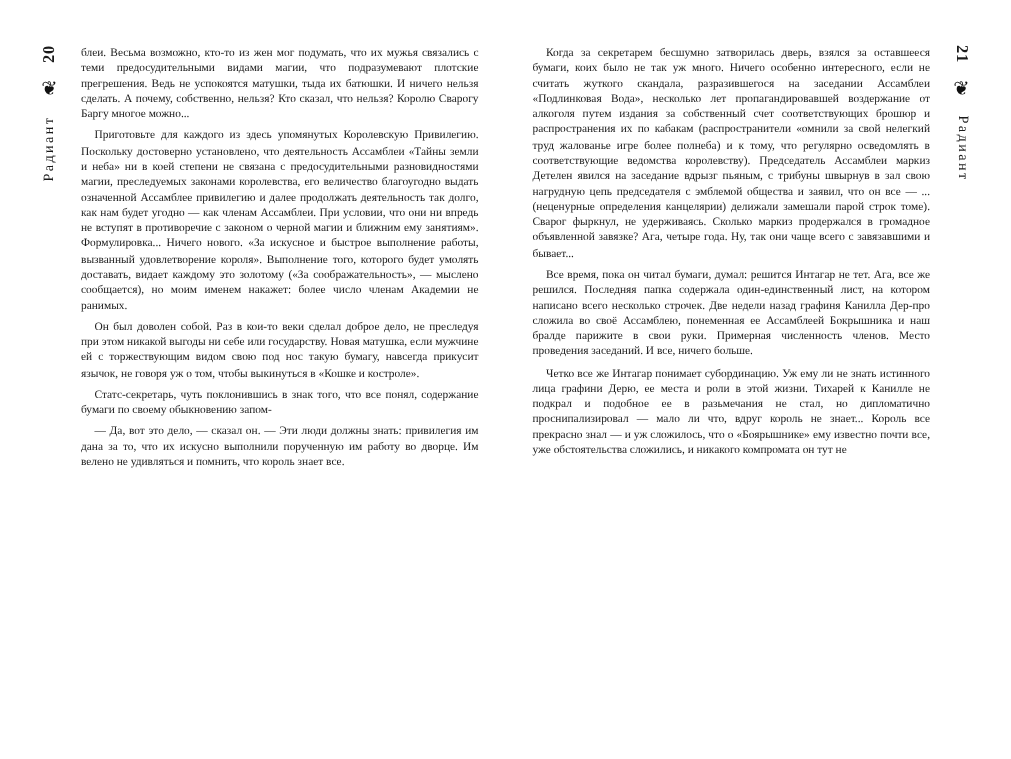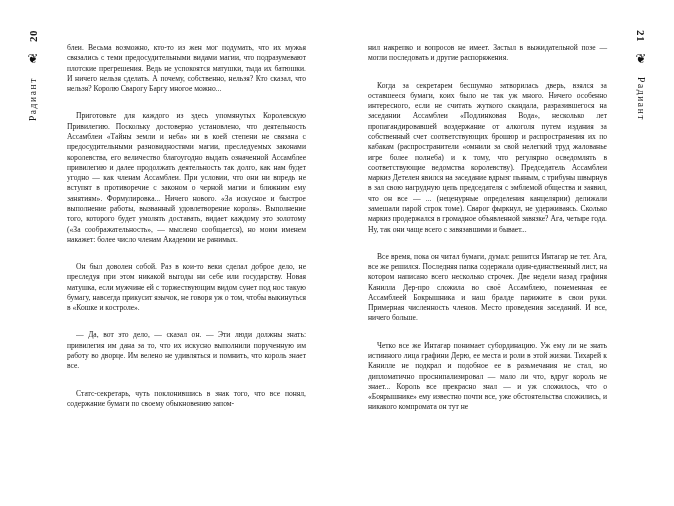--- a/index.html
+++ b/index.html
@@ -94,21 +94,21 @@
     height: 100%;
     font-size: 7.6px;
     line-height: 1.355;
     text-align: justify;
     text-justify: inter-word;
     hyphens: auto;
     -webkit-hyphens: auto;
   }
 
   .col p {
-    margin: 17px;
+    margin: 4px;
     text-indent: 9px;
   }
 
   .col p.noindent {
     text-indent: 0;
   }
 </style>
 </head>
 <body>
 
@@ -117,34 +117,33 @@
   <div class="page page-left">
     <div class="vert-block vert-left">
       <div class="folio">20</div>
       <div class="orn">❦</div>
       <div class="runhead">Радиант</div>
     </div>
 
     <div class="col">
       <p class="noindent">блеи. Весьма возможно, кто-то из жен мог подумать, что их мужья связались с теми предосудительными видами магии, что подразумевают плотские прегрешения. Ведь не успокоятся матушки, тыда их батюшки. И ничего нельзя сделать. А почему, собственно, нельзя? Кто сказал, что нельзя? Королю Сварогу Баргу многое можно...</p>
       <p>Приготовьте для каждого из здесь упомянутых Королевскую Привилегию. Поскольку достоверно установлено, что деятельность Ассамблеи «Тайны земли и неба» ни в коей степени не связана с предосудительными разновидностями магии, преследуемых законами королевства, его величество благоугодно выдать означенной Ассамблее привилегию и далее продолжать деятельность так долго, как нам будет угодно — как членам Ассамблеи. При условии, что они ни впредь не вступят в противоречие с законом о черной магии и ближним ему занятиям». Формулировка... Ничего нового. «За искусное и быстрое выполнение работы, вызванный удовлетворение короля». Выполнение того, которого будет умолять доставать, видает каждому это золотому («За соображательность», — мыслено сообщается), но моим именем накажет: более число членам Академии не ранимых.</p>
-      <p>Он был доволен собой. Раз в кои-то веки сделал доброе дело, не преследуя при этом никакой выгоды ни себе или государству. Новая матушка, если мужчине ей с торжествующим видом сунет под нос такую бумагу, навсегда прикусит язычок, не говоря уж о том, чтобы выкинуться в «Кошке и костроле».</p>
+      <p>Он был доволен собой. Раз в кои-то веки сделал доброе дело, не преследуя при этом никакой выгоды ни себе или государству. Новая матушка, если мужчине ей с торжествующим видом свою под нос такую бумагу, навсегда прикусит язычок, не говоря уж о том, чтобы выкинуться в «Кошке и костроле».</p>
+      <p>Статс-секретарь, чуть поклонившись в знак того, что все понял, содержание бумаги по своему обыкновению запом-</p>
       <p>— Да, вот это дело, — сказал он. — Эти люди должны знать: привилегия им дана за то, что их искусно выполнили порученную им работу во дворце. Им велено не удивляться и помнить, что король знает все.</p>
-      <p>Статс-секретарь, чуть поклонившись в знак того, что все понял, содержание бумаги по своему обыкновению запом-</p>
     </div>
   </div>
 
   <div class="page page-right">
     <div class="vert-block vert-right">
       <div class="folio">21</div>
       <div class="orn">❦</div>
       <div class="runhead">Радиант</div>
     </div>
 
     <div class="col">
-      <p class="noindent">нил накрепко и вопросов не имеет. Застыл в выжидательной позе — могли последовать и другие распоряжения.</p>
       <p>Когда за секретарем бесшумно затворилась дверь, взялся за оставшееся бумаги, коих было не так уж много. Ничего особенно интересного, если не считать жуткого скандала, разразившегося на заседании Ассамблеи «Подлинковая Вода», несколько лет пропагандировавшей воздержание от алкоголя путем издания за собственный счет соответствующих брошюр и распространения их по кабакам (распространители «омнили за свой нелегкий труд жалованье игре более полнеба) и к тому, что регулярно осведомлять в соответствующие ведомства королевству). Председатель Ассамблеи маркиз Детелен явился на заседание вдрызг пьяным, с трибуны швырнув в зал свою нагрудную цепь председателя с эмблемой общества и заявил, что он все — ... (неценурные определения канцелярии) делижали замешали парой строк томе). Сварог фыркнул, не удерживаясь. Сколько маркиз продержался в громадное объявленной завязке? Ага, четыре года. Ну, так они чаще всего с завязавшими и бывает...</p>
       <p>Все время, пока он читал бумаги, думал: решится Интагар не тет. Ага, все же решился. Последняя папка содержала один-единственный лист, на котором написано всего несколько строчек. Две недели назад графиня Канилла Дер-про сложила во своё Ассамблею, понеменная ее Ассамблеей Бокрышника и наш бралде парижите в свои руки. Примерная численность членов. Место проведения заседаний. И все, ничего больше.</p>
       <p>Четко все же Интагар понимает субординацию. Уж ему ли не знать истинного лица графини Дерю, ее места и роли в этой жизни. Тихарей к Канилле не подкрал и подобное ее в разьмечания не стал, но дипломатично проснипализировал — мало ли что, вдруг король не знает... Король все прекрасно знал — и уж сложилось, что о «Боярышнике» ему известно почти все, уже обстоятельства сложились, и никакого компромата он тут не</p>
     </div>
   </div>
 
 </div>
 
 </body></html>

